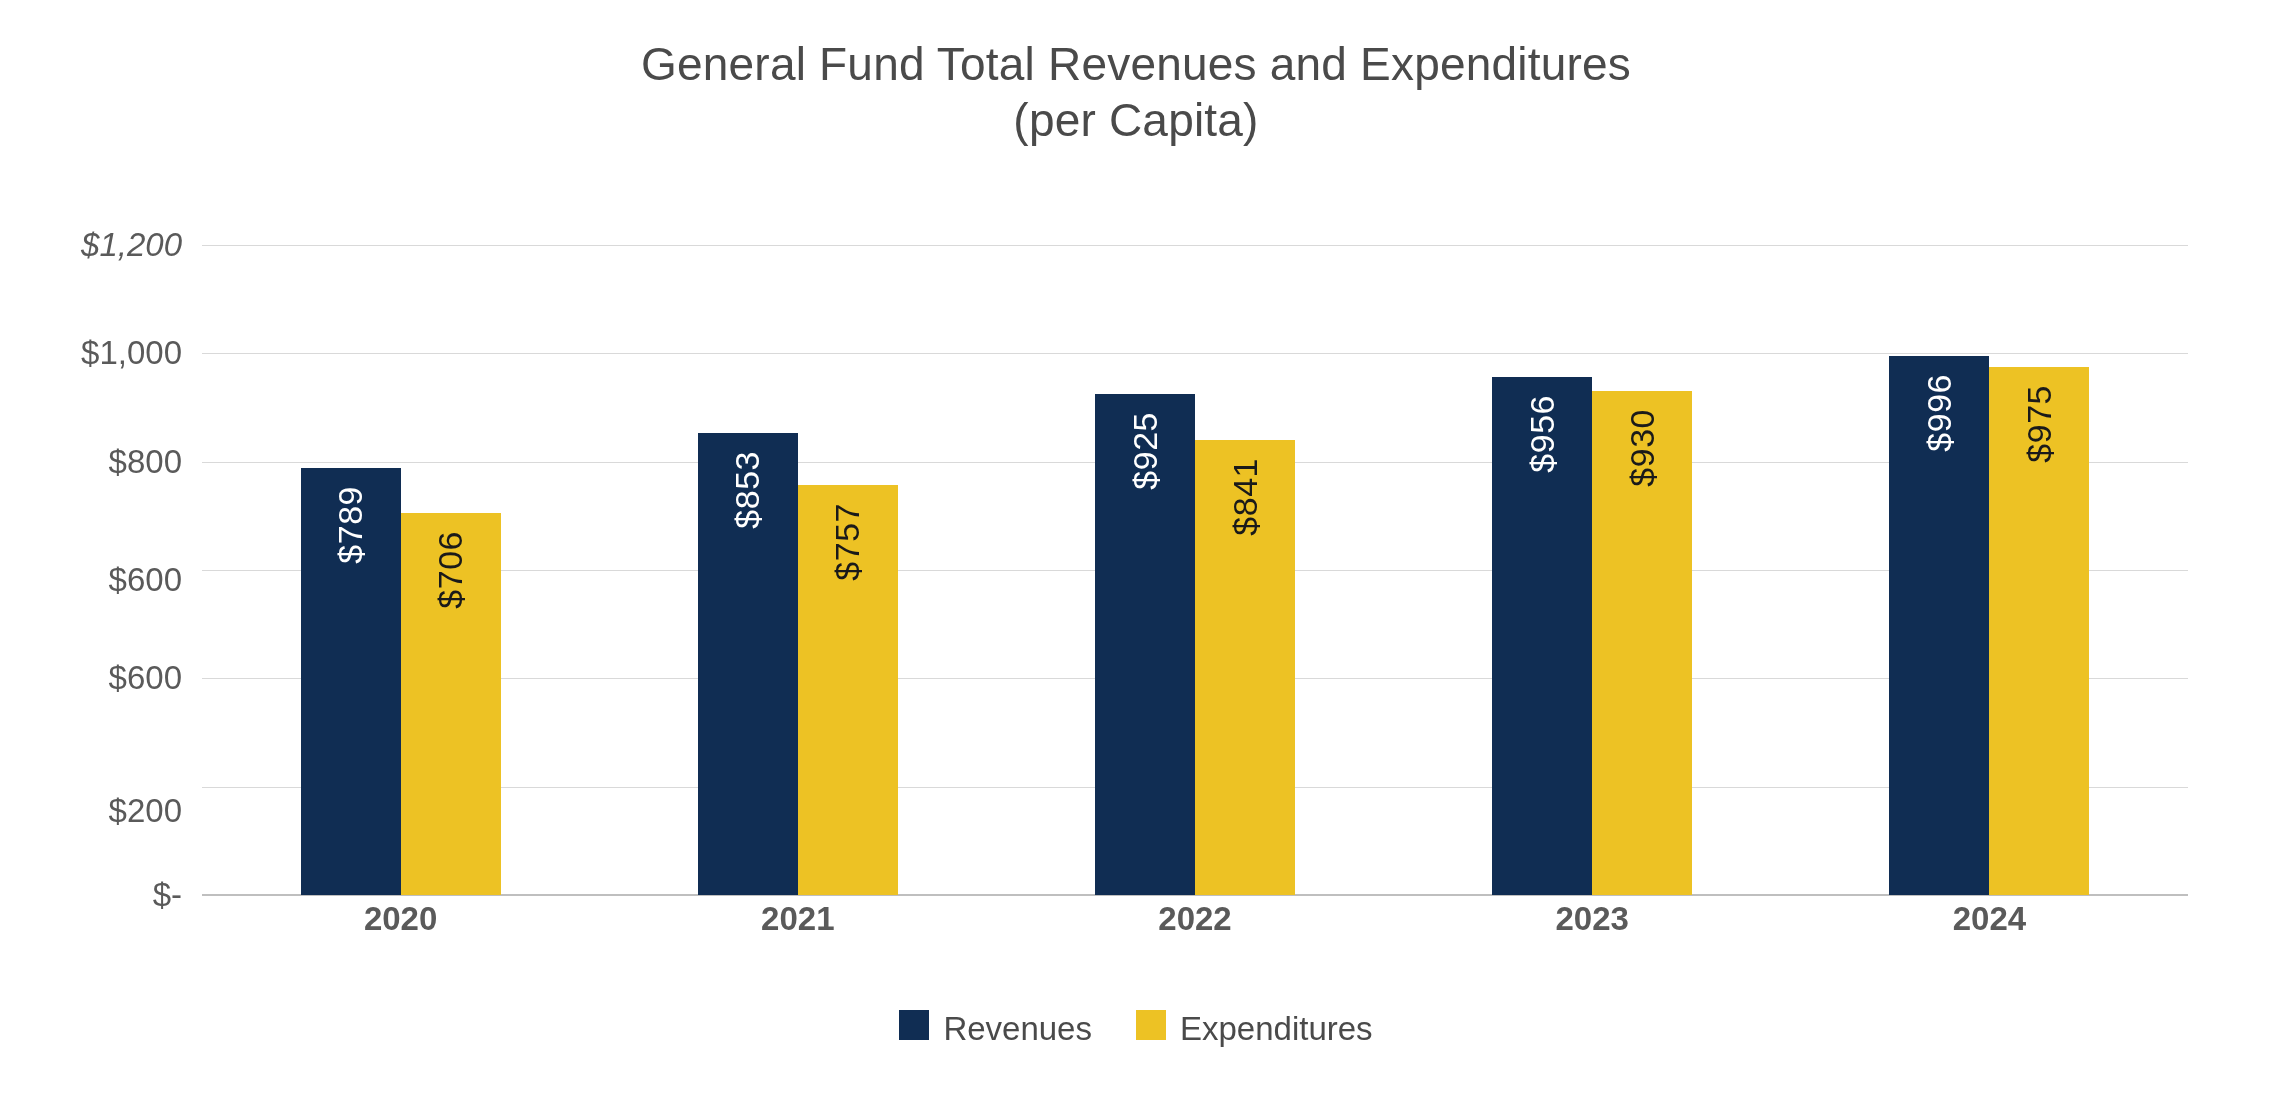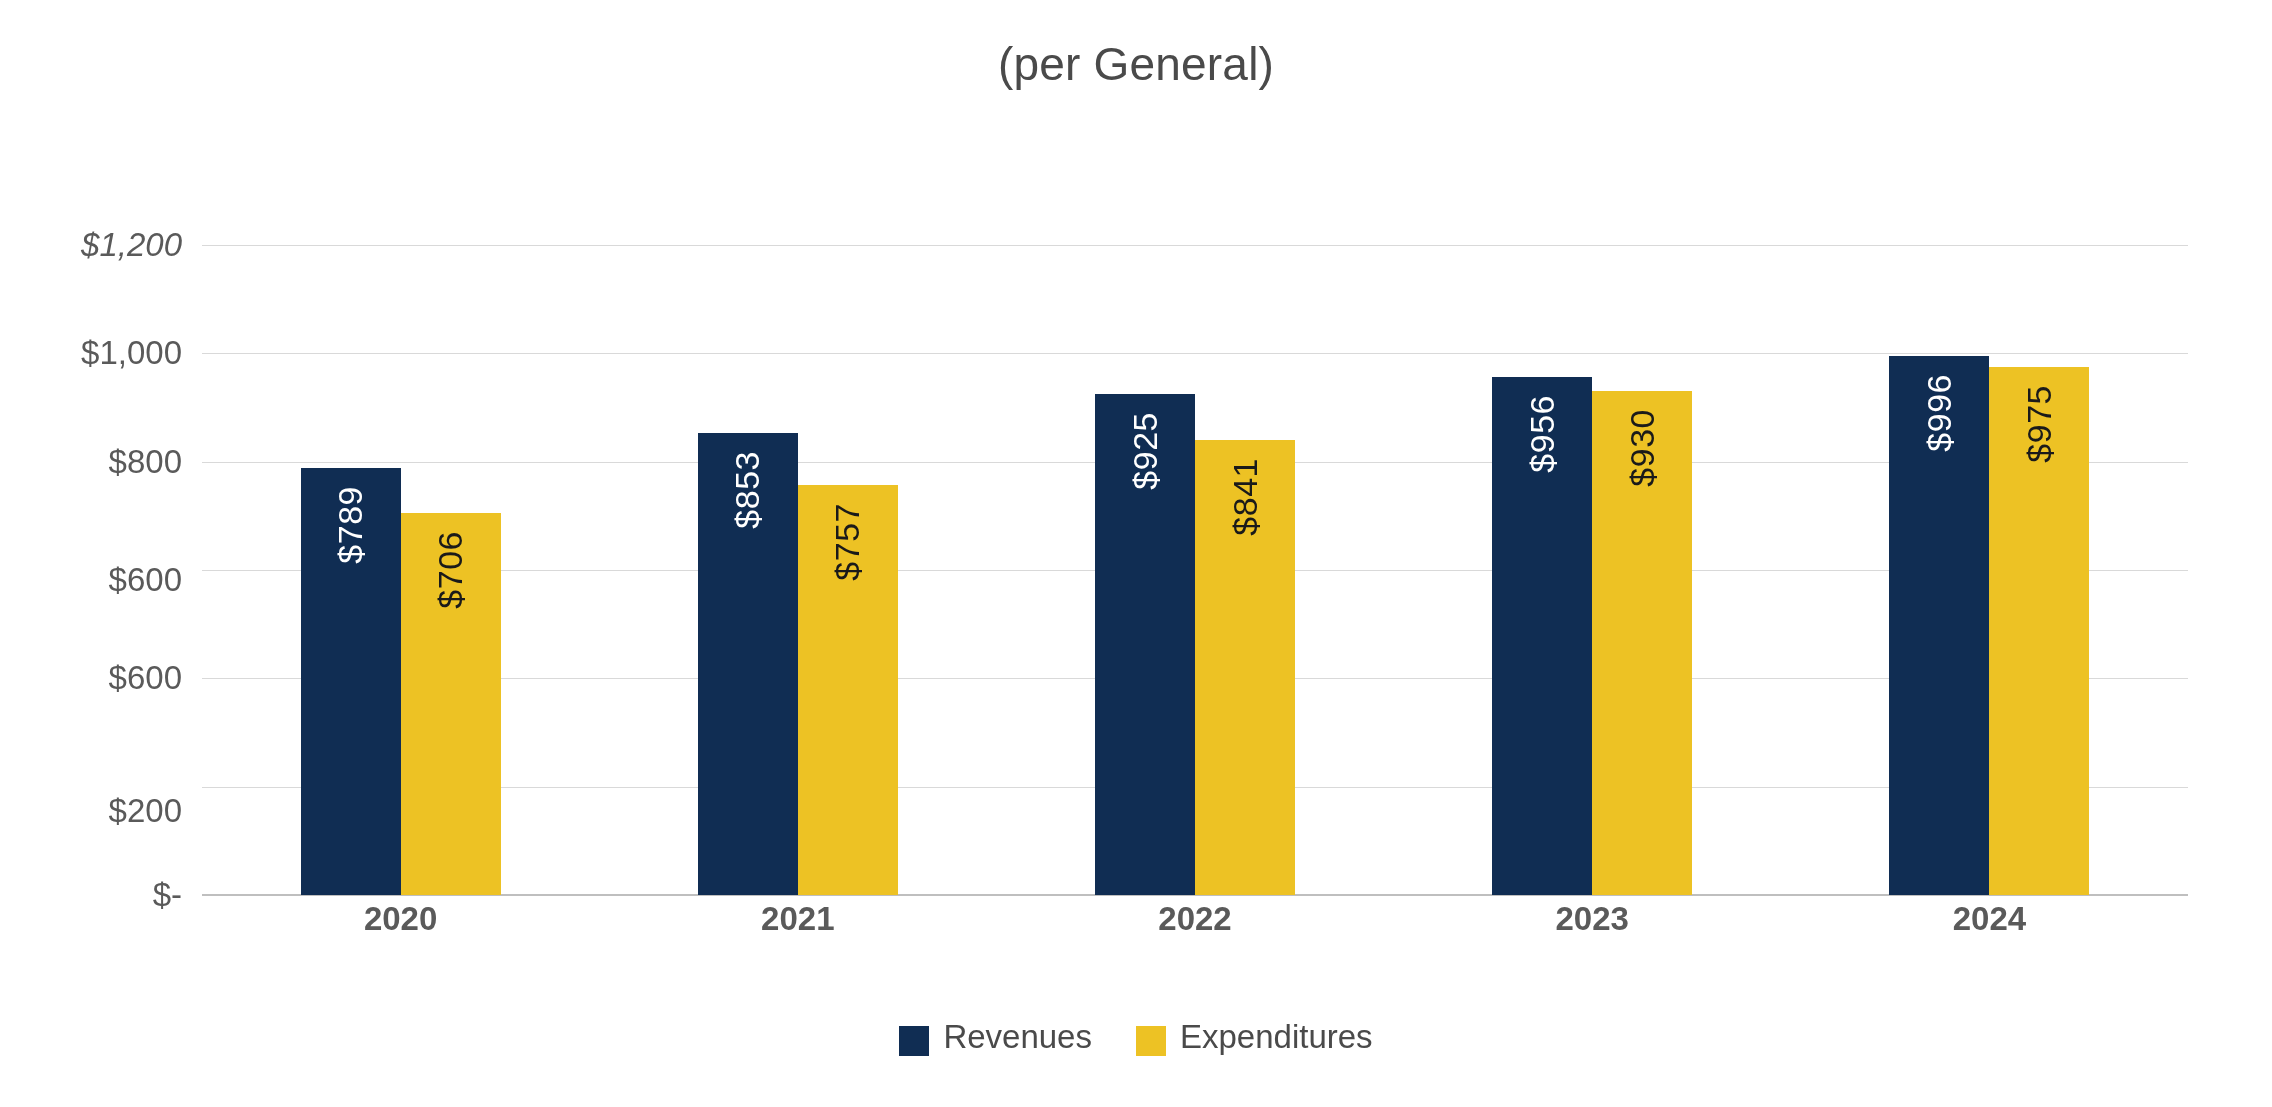--- a/index.html
+++ b/index.html
@@ -150,43 +150,43 @@
     left: 0;
     top: 1010px;
     width: 2272px;
     display: flex;
     justify-content: center;
     align-items: center;
     gap: 44px;
   }
   .legend-item {
     display: flex;
-    align-items: flex-end;
+    align-items: flex-start;
     gap: 14px;
-    margin-top: 8px;
   }
   .legend-swatch {
     width: 30px;
     height: 30px;
     display: block;
   }
   .legend-swatch.rev { background: #102d53; }
   .legend-swatch.exp { background: #edc224; }
   .legend-text {
     font-size: 33px;
     color: #4a4a4a;
   }
 </style>
 </head>
 <body>
 
 <div class="chart-card">
 
   <div class="chart-title">
-    <span class="line2">(per General)</span>
+    <span>General Fund Total Revenues and Expenditures</span>
+    <span class="line2">(per Capita)</span>
   </div>
 
   <div class="plot-wrap">
 
     <div class="ylabels">
       <div class="ylabel" style="top:0px;font-style:italic;">$1,200</div>
       <div class="ylabel" style="top:108.3px;">$1,000</div>
       <div class="ylabel" style="top:216.7px;">$800</div>
       <div class="ylabel" style="top:335px;">$600</div>
       <div class="ylabel" style="top:433.3px;">$600</div>

